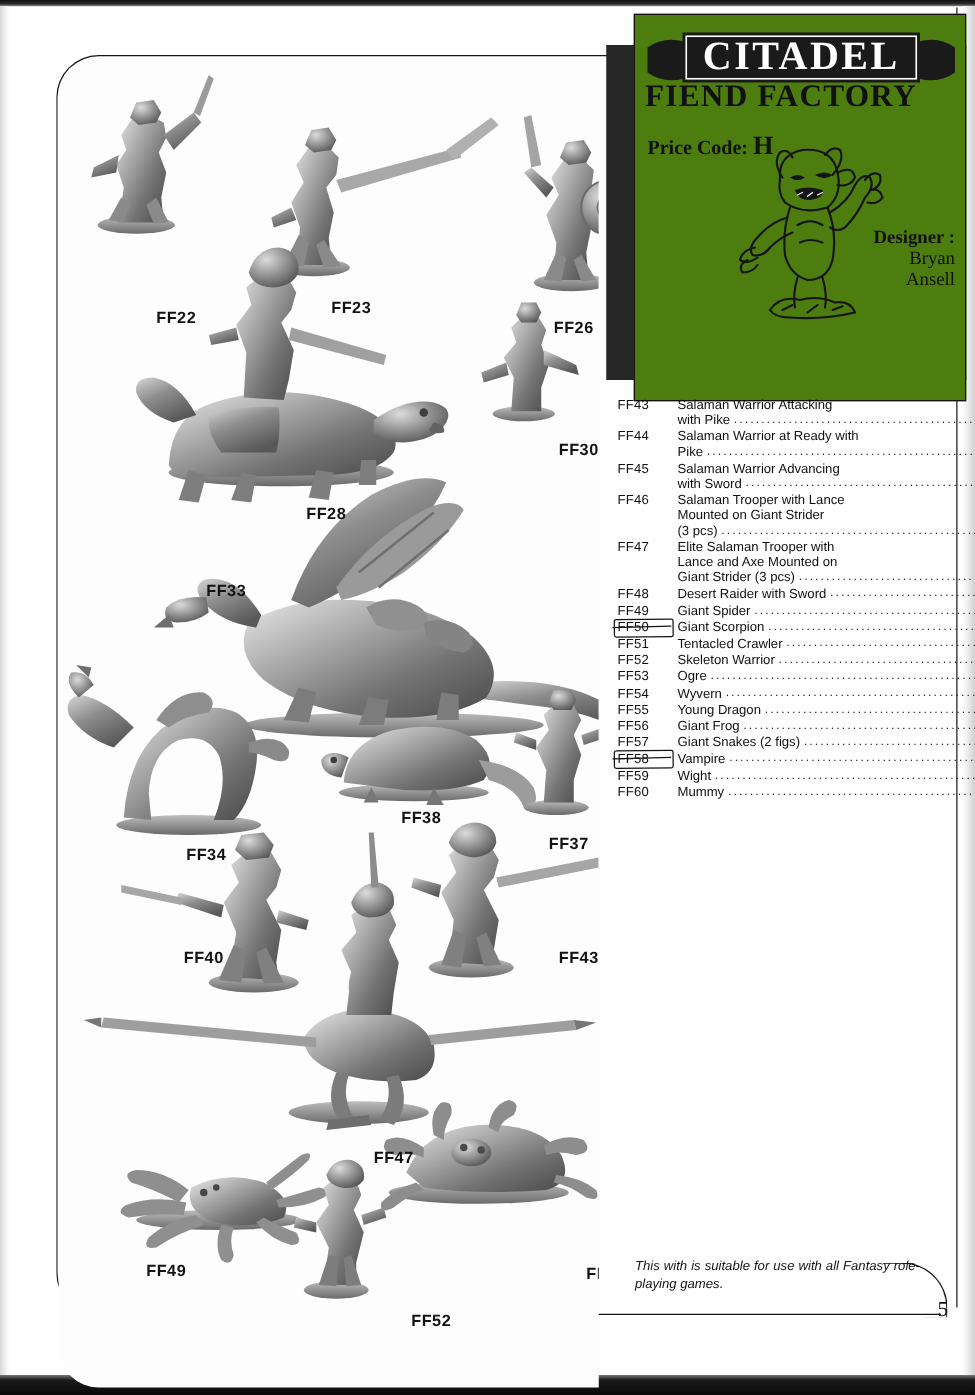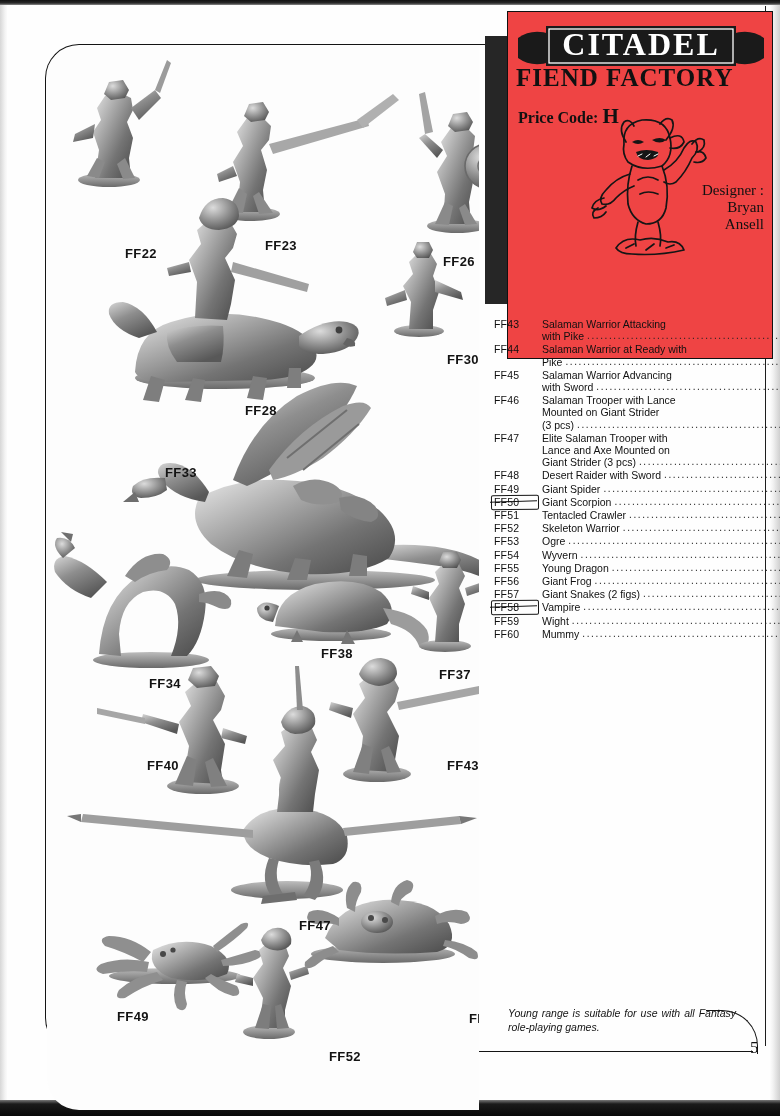--- a/index.html
+++ b/index.html
@@ -48,22 +48,22 @@
     font-weight:bold;font-size:13px;color:#131313;letter-spacing:.4px;
     white-space:nowrap;
   }
 
   
   #header-shadow{
     position:absolute;left:485px;top:36px;width:288px;height:268px;
     background:#262626;
   }
   #header-box{
-    position:absolute;left:507px;top:11px;width:266px;height:348px;
-    background:#ef4444;border:1.6px solid #111;box-sizing:border-box;
+    position:absolute;left:507px;top:11px;width:266px;height:310px;
+    background:#4d7c0f;border:1.6px solid #111;box-sizing:border-box;
     overflow:hidden;
   }
   #banner-wrap{position:absolute;left:8px;top:12px;width:250px;height:44px;}
   #banner-title{
     position:absolute;left:0;top:0;width:250px;text-align:center;
     font-family:"Liberation Serif", serif;font-weight:bold;
     font-size:32px;letter-spacing:2px;color:#fff;line-height:40px;
   }
   #fiend-factory{
     position:absolute;left:8px;top:52px;width:250px;text-align:left;
@@ -72,21 +72,21 @@
   }
   #price-code{
     position:absolute;left:10px;top:92px;
     font-family:"Liberation Serif", serif;font-weight:bold;font-size:16px;color:#111;
   }
   #price-code .pcv{font-size:21px;margin-left:4px;}
   #designer-block{
     position:absolute;right:8px;top:170px;text-align:right;
     font-family:"Liberation Serif", serif;font-size:15px;color:#111;line-height:17px;
   }
-  #designer-block .dlabel{font-weight:normal;}
+  #designer-block .dlabel{font-weight:bold;}
   #ff1-line{
     position:absolute;left:70px;top:238px;
     font-family:"Liberation Serif", serif;color:#111;
   }
   #ff1-code{font-size:31px;font-weight:bold;letter-spacing:0px;}
   #ff1-name{font-size:15px;font-weight:bold;margin-left:6px;}
   #fiend-art{position:absolute;left:72px;top:96px;width:132px;height:148px;}
 
   
   #list-panel{
@@ -601,14 +601,14 @@
       <div class="pcode">FF60</div>
       <div class="pdesc">
         <span class="ln lead">
           <span class="txt">Mummy</span>
           <span class="dots">............................................................</span>
         </span>
       </div>
     </div>
   </div>
 
-<div id="footer-note">Young range is suitable for use with all Fantasy role-playing games.</div>
+<div id="footer-note">This with is suitable for use with all Fantasy role-playing games.</div>
 <div id="page-number">5</div>
 
 </body></html>

